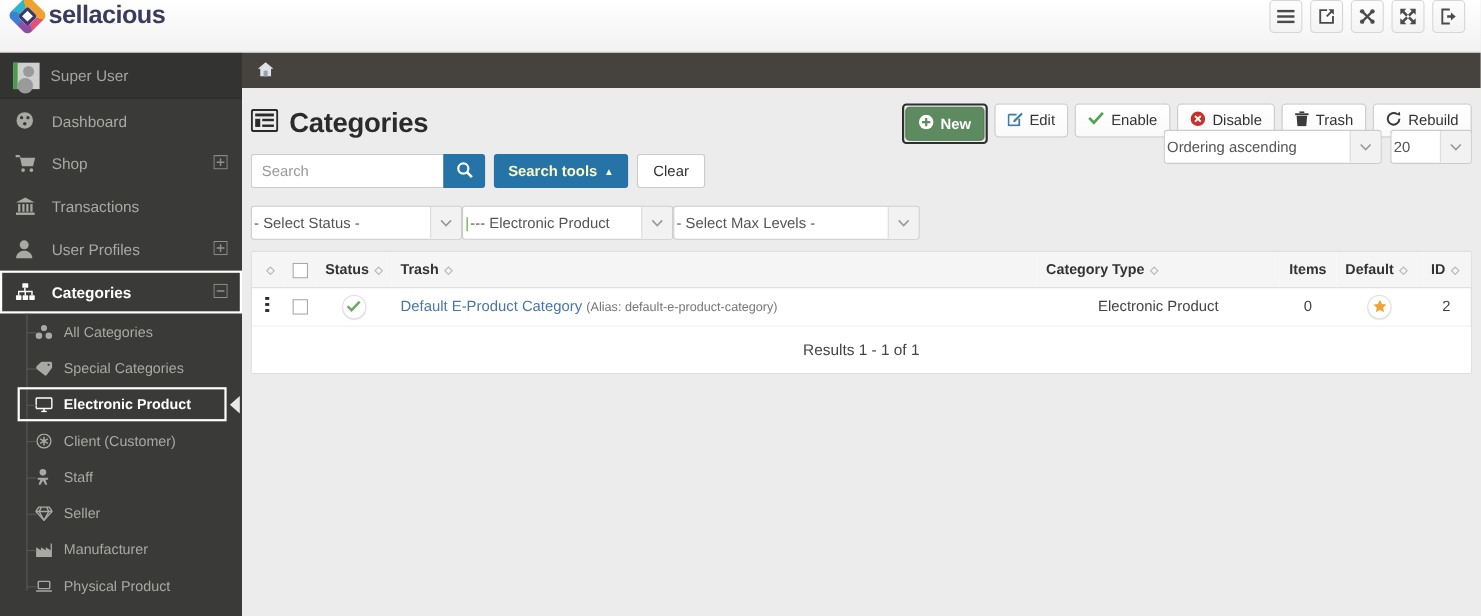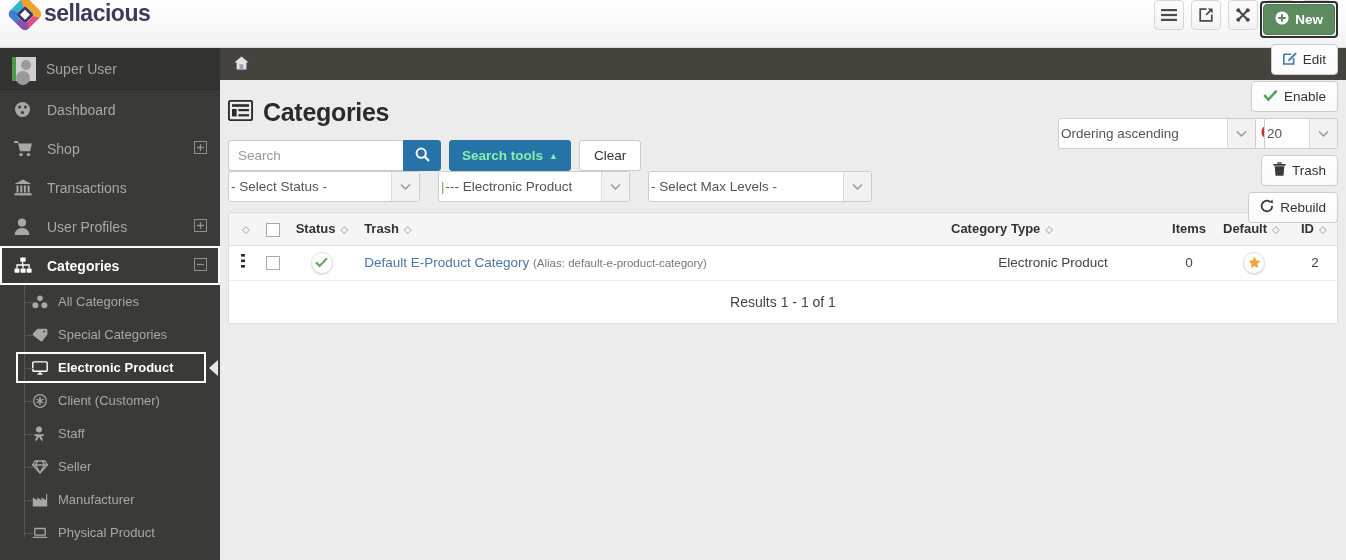--- a/index.html
+++ b/index.html
@@ -163,21 +163,21 @@
 
   #page-head {
     display: flex; align-items: center;
     height: 44px;
   }
   #page-title {
     display:flex; align-items:center; gap: 10px;
     font-size: 25px; font-weight: 700; color: #2b2b2b;
     letter-spacing: -0.3px;
   }
-  #toolbar { margin-left: auto; display: flex; gap: 6px; align-items: flex-end; flex-direction: column; }
+  #toolbar { margin-left: auto; display: flex; gap: 6px; align-items: flex-start; }
   .tbtn {
     height: 31px; padding: 0 11px;
     border: 1px solid #ccc; border-radius: 4px;
     background: linear-gradient(#ffffff,#fafafa);
     display:flex; align-items:center; gap: 6px;
     font-size: 13.5px; color:#333; cursor: pointer;
     white-space: nowrap;
   }
   .tbtn.primary {
     background: #5d8a5e; border-color: #4d7a4e; color:#fff;
@@ -202,31 +202,31 @@
   #search-btn {
     width: 38px; height: 31px;
     background: #2573a7; border: 1px solid #2573a7;
     border-radius: 0 3px 3px 0;
     display:flex; align-items:center; justify-content:center;
     cursor:pointer;
   }
   #search-tools-btn {
     height: 31px; padding: 0 12px;
     background: #2573a7; border:1px solid #2573a7; border-radius: 3px;
-    color:#86efac; font-weight: 600; font-size: 13.5px;
+    color:#fef9c3; font-weight: 600; font-size: 13.5px;
     display:flex; align-items:center; gap:6px; cursor:pointer;
   }
   #clear-btn {
     height: 31px; padding: 0 14px;
     background:#fff; border:1px solid #ccc; border-radius:3px;
     font-size:13.5px; color:#333; cursor:pointer;
     display:flex; align-items:center;
   }
 
-  #select-row { display:flex; gap: 18px; margin-top: 0; }
+  #select-row { display:flex; gap: 0; margin-top: 16px; }
   .sel-wrap {
     display:flex; height: 31px;
     border:1px solid #ccc; border-radius:3px;
     background: #fff; overflow:hidden;
   }
   .sel-label {
     display:flex; align-items:center; padding: 0 2px;
     font-size: 13.5px; color:#555; white-space:nowrap;
   }
   .sel-caret {

